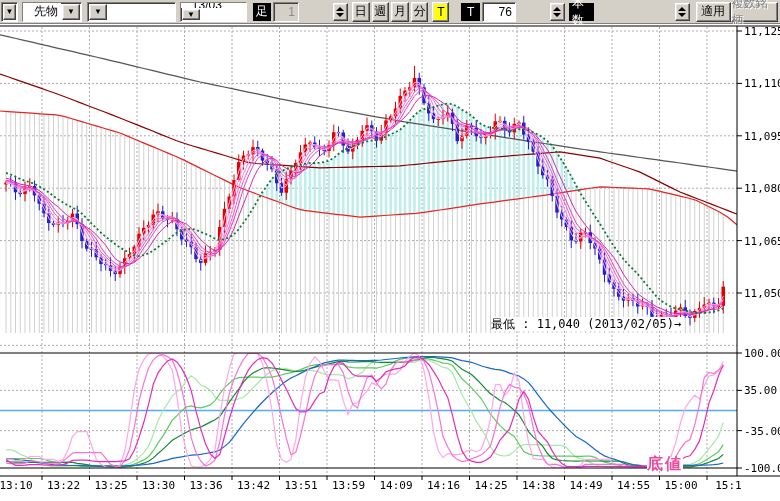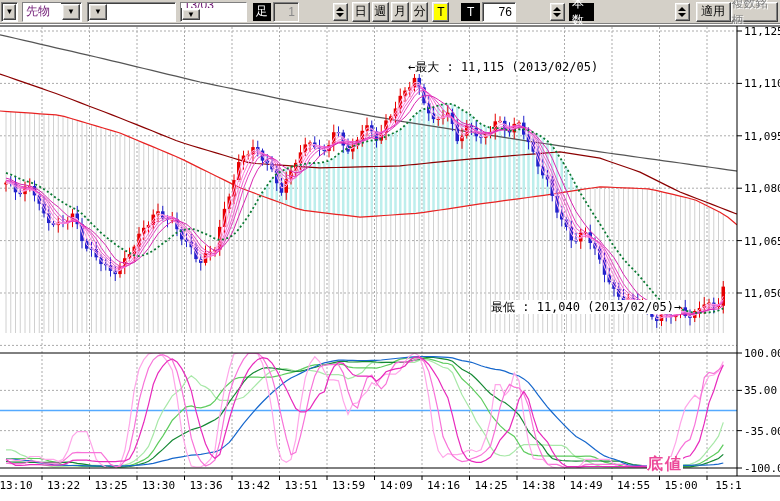--- a/index.html
+++ b/index.html
@@ -8,22 +8,22 @@
   .screen{position:absolute;inset:0;}
 
   
   .toolbar{position:absolute;left:0;top:0;width:780px;height:24px;background:#d4d0c8;
            display:flex;align-items:center;border-bottom:1px solid #808080;box-sizing:border-box;}
   .raised{background:#d4d0c8;border:1px solid;border-color:#ffffff #404040 #404040 #ffffff;
           box-shadow:inset -1px -1px 0 #808080,inset 1px 1px 0 #e8e6e2;margin-left:34px;}
   .sunken{background:#ffffff;border:1px solid;border-color:#808080 #ffffff #ffffff #808080;
           box-shadow:inset 1px 1px 0 #404040;}
   .combo{height:20px;display:flex;align-items:stretch;box-sizing:border-box;}
-  .combo-text{flex:1;font-size:12px;color:#701a75;display:flex;align-items:center;
-              padding-left:3px;overflow:hidden;white-space:nowrap;background:#fff;}
+  .combo-text{flex:1;font-size:12px;color:#000000;display:flex;align-items:center;
+              padding-left:11px;overflow:hidden;white-space:nowrap;background:#fff;}
   .combo-arrow{width:16px;display:flex;align-items:center;justify-content:center;
                font-size:8px;color:#000;margin:1px;}
   .blacklabel{height:18px;background:#000;color:#fff;font-size:12px;display:flex;
               align-items:center;justify-content:center;padding:0 3px;box-sizing:border-box;}
   .tbtn{height:20px;font-size:12px;color:#000;display:flex;align-items:center;
         justify-content:center;box-sizing:border-box;cursor:default;}
   .spin{height:20px;display:flex;box-sizing:border-box;}
   .spin-text{font-size:12px;display:flex;align-items:center;justify-content:flex-end;
              padding-right:3px;box-sizing:border-box;}
   .spin-btn{width:13px;height:16px;margin-top:1px;position:relative;}
@@ -33,21 +33,21 @@
       border-left:4px solid transparent;border-right:4px solid transparent;border-top:4px solid #000;}
   .disabled-btn{color:#808080;text-shadow:1px 1px 0 #ffffff;}
   .gray-text{color:#8a8a8a;}
 
   
   .chart-area{position:absolute;left:0;top:24px;width:780px;height:477px;background:#ffffff;}
   #chart-svg{position:absolute;left:0;top:0;}
   .anno{position:absolute;font-family:"DejaVu Sans Mono","Liberation Mono",monospace;
         font-size:12px;color:#000;background:#fff;white-space:nowrap;line-height:14px;}
   .anno-max{left:408px;top:36px;}
-  .anno-min{left:491px;top:276px;}
+  .anno-min{left:491px;top:293px;}
   .anno-bottom{left:647px;top:433px;font-size:16px;font-weight:bold;color:#ec4899;
                font-family:"DejaVu Sans","Liberation Sans",sans-serif;letter-spacing:2px;}
 </style>
 </head>
 <body>
 
 <div class="screen">
 
   <div class="toolbar">
     <div class="combo sunken" style="width:17px;margin-left:1px;">
@@ -732,17 +732,16 @@
           <text x="538.5" y="489" text-anchor="middle">14:38</text>
           <line x1="612" y1="476" x2="612" y2="480" stroke="#000"></line>
           <text x="586" y="489" text-anchor="middle">14:49</text>
           <line x1="659.5" y1="476" x2="659.5" y2="480" stroke="#000"></line>
           <text x="633.5" y="489" text-anchor="middle">14:55</text>
           <line x1="707" y1="476" x2="707" y2="480" stroke="#000"></line>
           <text x="681" y="489" text-anchor="middle">15:00</text>
           <text x="728.5" y="489" text-anchor="middle">15:1</text>
         </g>
       </svg>
-    <div class="anno anno-max">←最大 : 11,115 (2013/02/05)</div>
     <div class="anno anno-min">最低 : 11,040 (2013/02/05)→</div>
     <div class="anno anno-bottom">底値</div>
   </div>
 </div>
 
 </body></html>

